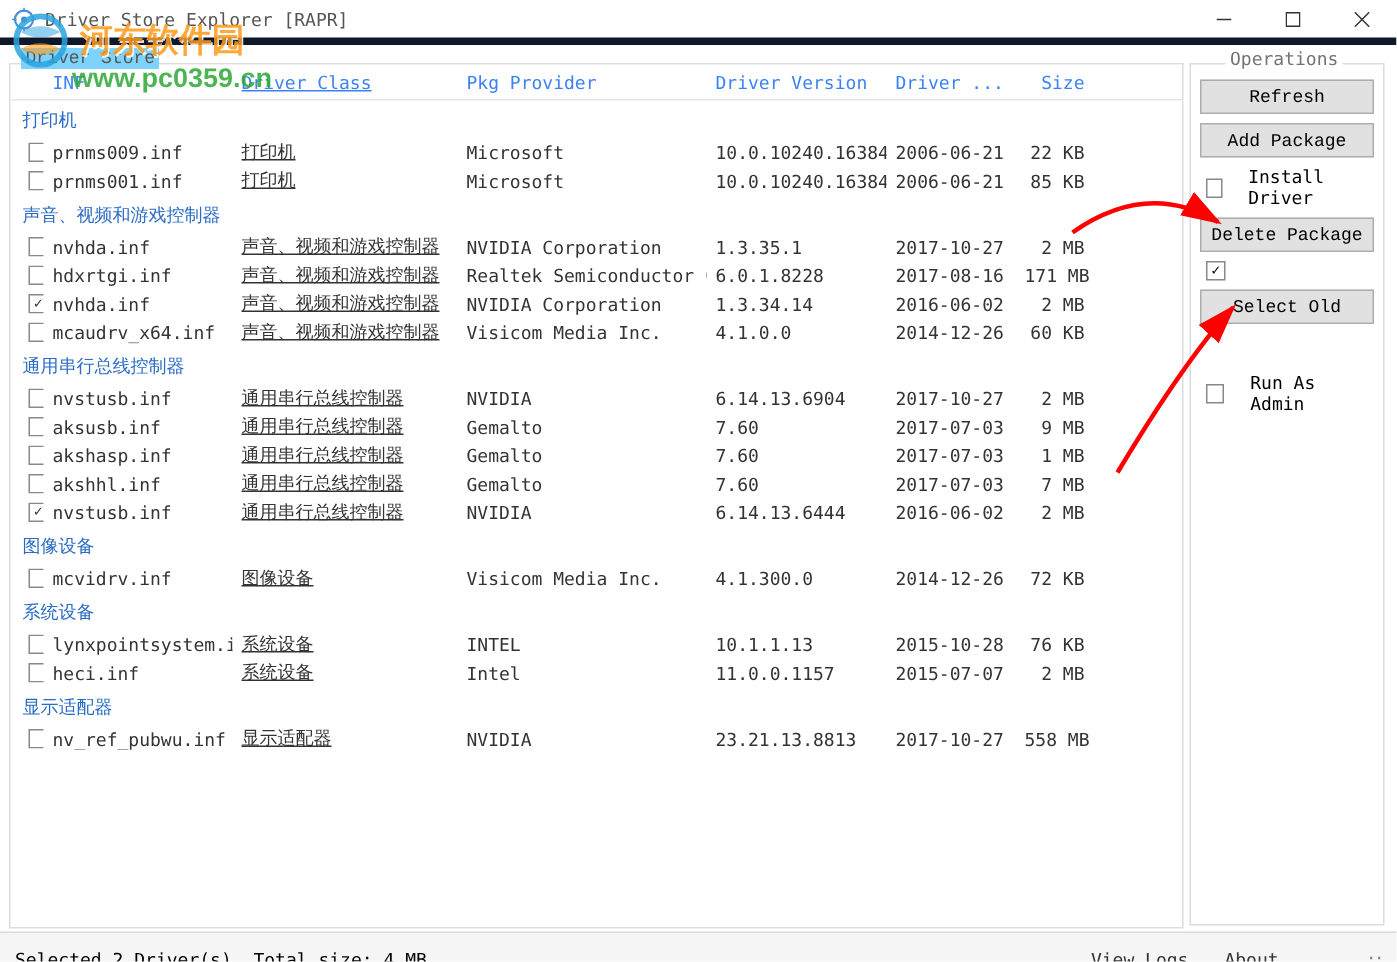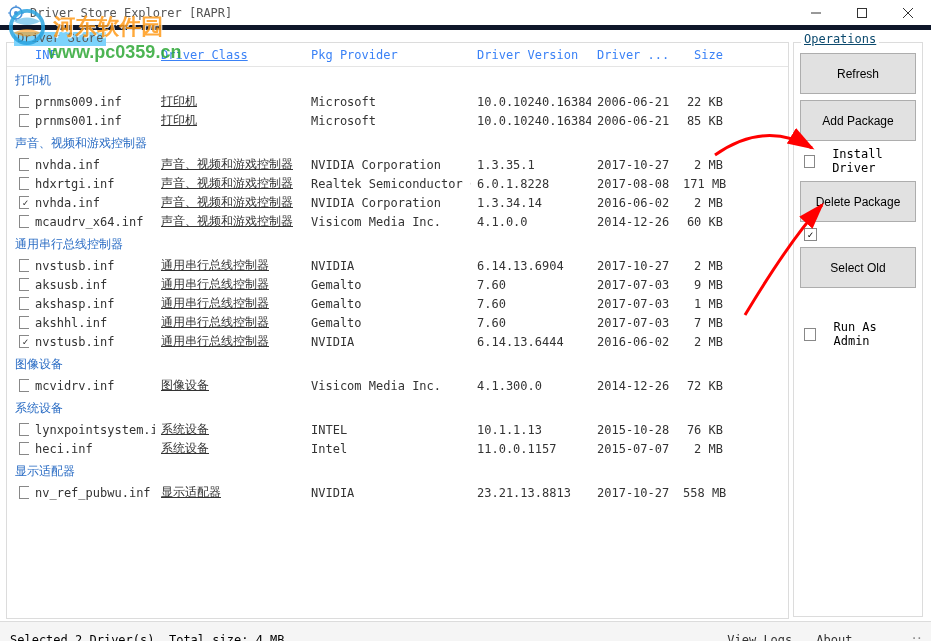--- a/index.html
+++ b/index.html
@@ -104,41 +104,40 @@
 }
 .row .checkbox.checked::after { content: "✓"; }
 
 .side-panel {
   width: 140px;
   padding: 4px 8px 4px 2px;
   position: relative;
 }
 .side-label {
   position: absolute;
-  top: 2px; left: 10px;
+  top: 2px; left: 26px;
   background: #fff;
   padding: 0 3px;
-  color: #0c4a6e;
+  color: #737373;
   z-index: 2;
-  text-decoration: underline;
 }
 .side-inner {
   border: 1px solid #dcdcdc;
   margin-top: 8px;
   height: calc(100% - 8px);
   padding: 10px 6px;
   display: flex;
   flex-direction: column;
   gap: 6px;
 }
 .btn {
-  height: 41px;
+  height: 23px;
   border: 1px solid #adadad;
   background: #e1e1e1;
-  font-family: Liberation Sans, sans-serif;
+  font-family: Liberation Mono, monospace;
   font-size: 12px;
   cursor: pointer;
 }
 .chk-line {
   display: flex; align-items: center;
   gap: 17px;
   padding-left: 4px;
   font-size: 12px;
 }
 .chk-line .cb {
@@ -285,21 +284,21 @@
             <div class="col c-size">2 MB</div>
           </div>
           <div class="row">
             <div class="col c-chk">
               <div class="checkbox"></div>
             </div>
             <div class="col c-inf">hdxrtgi.inf</div>
             <div class="col c-class">声音、视频和游戏控制器</div>
             <div class="col c-prov">Realtek Semiconductor Corp.</div>
             <div class="col c-ver">6.0.1.8228</div>
-            <div class="col c-date">2017-08-08</div>
+            <div class="col c-date">2017-08-16</div>
             <div class="col c-size">171 MB</div>
           </div>
           <div class="row">
             <div class="col c-chk">
               <div class="checkbox checked"></div>
             </div>
             <div class="col c-inf">nvhda.inf</div>
             <div class="col c-class">声音、视频和游戏控制器</div>
             <div class="col c-prov">NVIDIA Corporation</div>
             <div class="col c-ver">1.3.34.14</div>

